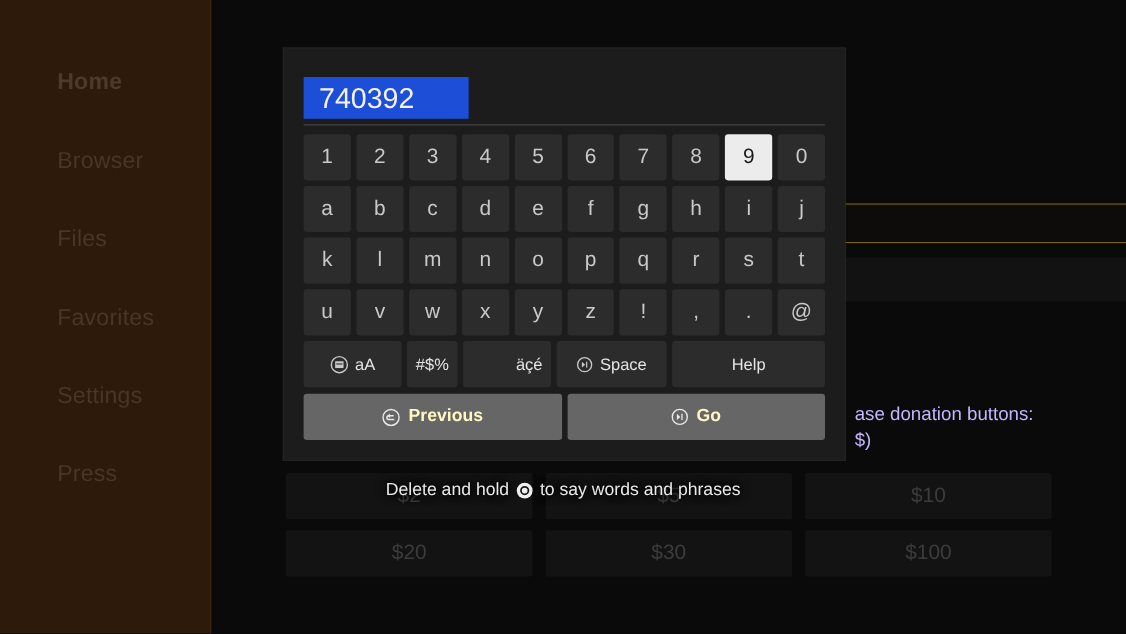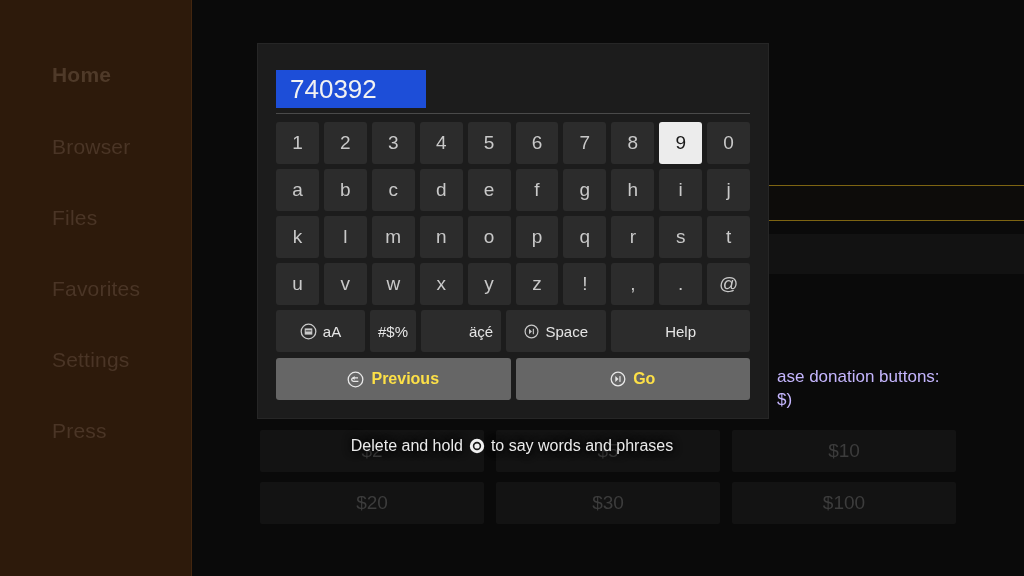--- a/index.html
+++ b/index.html
@@ -100,21 +100,21 @@
   .fn-acc   { flex:0 0 44px;padding-left:48px; }
   .fn-space { flex:0 0 100px; }
   .fn-del   { flex:0 0 97px; }
   .fn-clear { flex:1 1 0; }
 
   .action-row { display:flex; gap:5px; margin-top:6px; }
   .action-btn {
     flex:1 1 0; height:42px;
     background:#666666; border-radius:3px;
     display:flex; align-items:center; justify-content:center; gap:7px;
-    color:#fde047; font-size:16px; font-weight:bold;
+    color:#fef9c3; font-size:16px; font-weight:bold;
   }
 
   .ico { display:inline-block; vertical-align:middle; line-height:0; }
 
   
   .voice-hint {
     position:absolute; left:0; top:437px; width:1024px;
     display:flex; align-items:center; justify-content:center; gap:6px;
     color:#eaeaea; font-size:16px;
     text-shadow:0 0 6px #000, 0 0 10px #000;

